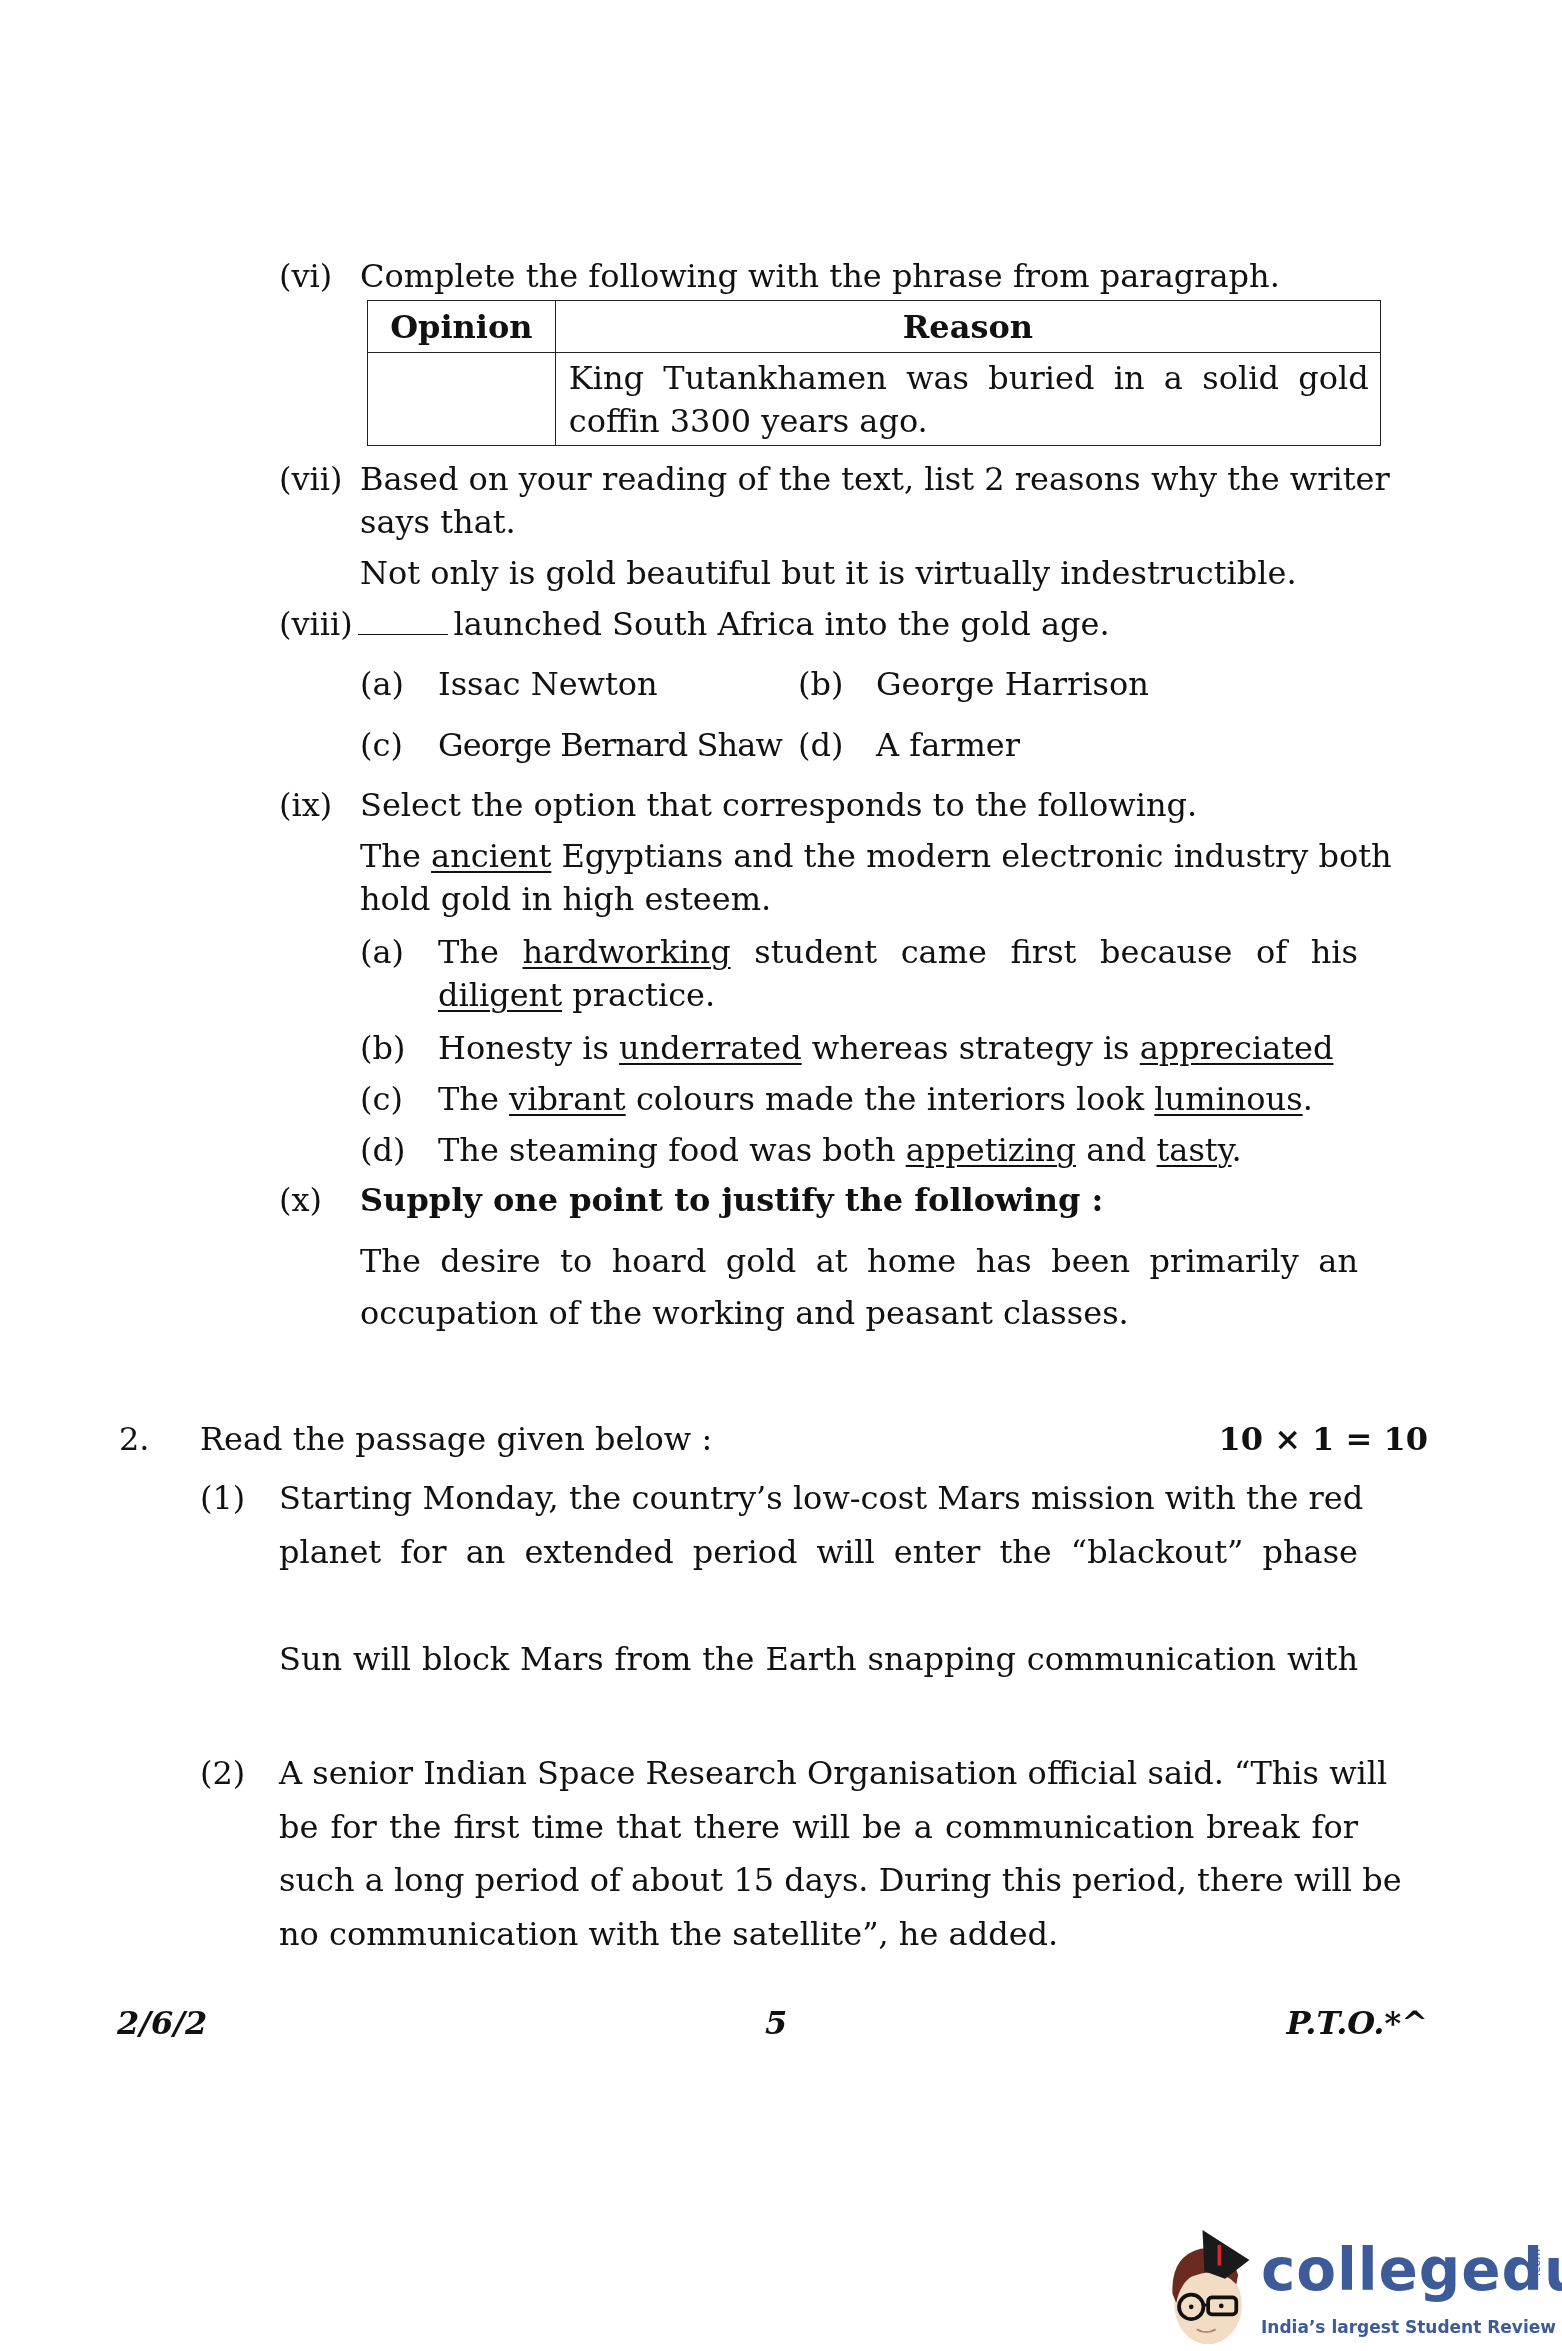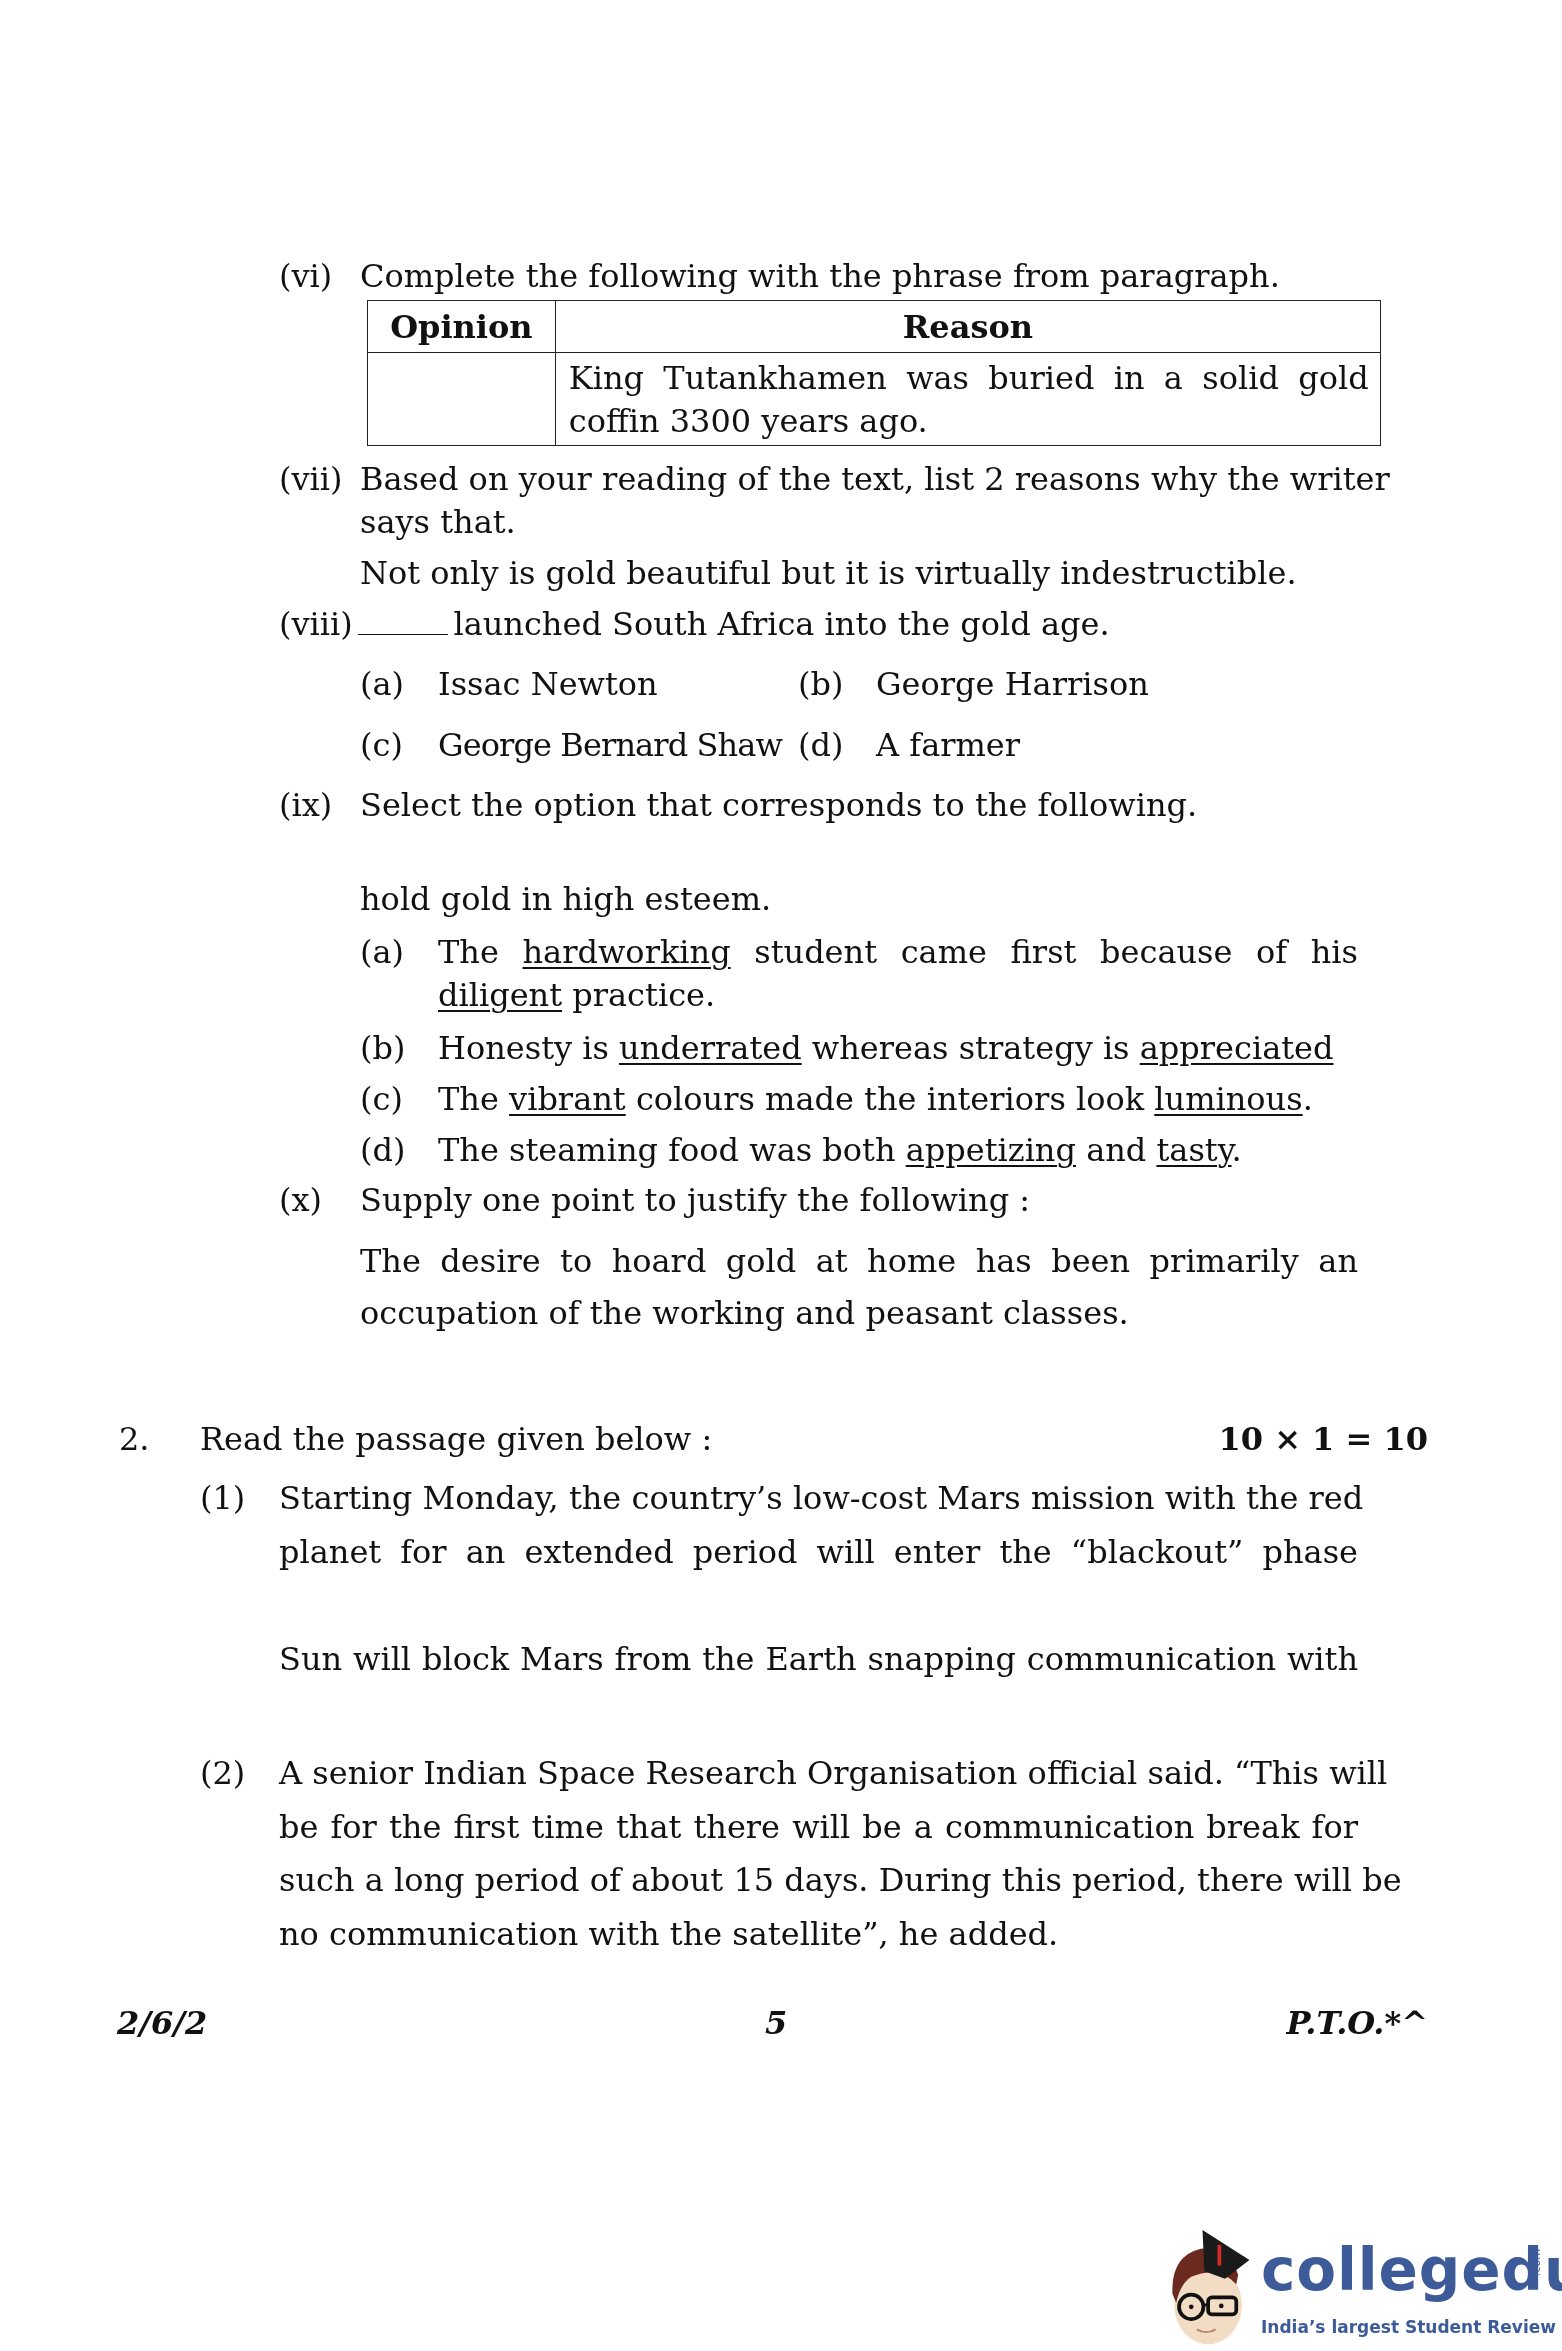--- a/index.html
+++ b/index.html
@@ -65,37 +65,38 @@
   <span class="abs" style="left:438px; top:655px;">Issac Newton</span>
   <span class="num" style="left:798px; top:655px;">(b)</span>
   <span class="abs" style="left:876px; top:655px;">George Harrison</span>
   <span class="num" style="left:360px; top:716px;">(c)</span>
   <span class="abs" style="left:438px; top:716px; letter-spacing:-0.9px;">George Bernard Shaw</span>
   <span class="num" style="left:798px; top:716px;">(d)</span>
   <span class="abs" style="left:876px; top:716px;">A farmer</span>
 
   <span class="num" style="left:279px; top:776px;">(ix)</span>
   <span class="line" style="top:776px;">Select the option that corresponds to the following.</span>
+  <span class="line justify" style="top:827px;"><span>The </span><u>ancient</u><span> Egyptians and the modern electronic industry both</span></span>
   <span class="line" style="top:870px;">hold gold in high esteem.</span>
 
   <span class="num" style="left:360px; top:923px;">(a)</span>
   <span class="abs justify" style="left:438px; top:923px; width:920px;"><span>The </span><u>hardworking</u><span> student came first because of his</span></span>
   <span class="abs" style="left:438px; top:966px;"><u>diligent</u><span> practice.</span></span>
 
   <span class="num" style="left:360px; top:1019px;">(b)</span>
   <span class="abs" style="left:438px; top:1019px;"><span>Honesty is </span><u>underrated</u><span> whereas strategy is </span><u>appreciated</u><span></span></span>
 
   <span class="num" style="left:360px; top:1070px;">(c)</span>
   <span class="abs" style="left:438px; top:1070px;"><span>The </span><u>vibrant</u><span> colours made the interiors look </span><u>luminous</u><span>.</span></span>
 
   <span class="num" style="left:360px; top:1121px;">(d)</span>
   <span class="abs" style="left:438px; top:1121px;"><span>The steaming food was both </span><u>appetizing</u><span> and </span><u>tasty</u><span>.</span></span>
 
   <span class="num" style="left:279px; top:1171px;">(x)</span>
-  <span class="line" style="top:1171px;">Supply one point to justify the following :</span>
+  <span class="line" style="top:1171px;font-weight:bold;">Supply one point to justify the following :</span>
   <span class="line justify" style="top:1232px;">The desire to hoard gold at home has been primarily an</span>
   <span class="line" style="top:1284px;">occupation of the working and peasant classes.</span>
 
   <span class="num" style="left:119px; top:1410px;">2.</span>
   <span class="abs" style="left:200px; top:1410px;">Read the passage given below :</span>
   <span class="marks">10 × 1 = 10</span>
 
   <span class="num" style="left:200px; top:1469px;">(1)</span>
   <span class="line justify" style="left:279px; width:1079px; top:1469px;">Starting Monday, the country’s low-cost Mars mission with the red</span>
   <span class="line justify" style="left:279px; width:1079px; top:1523px;">planet for an extended period will enter the “blackout” phase</span>

